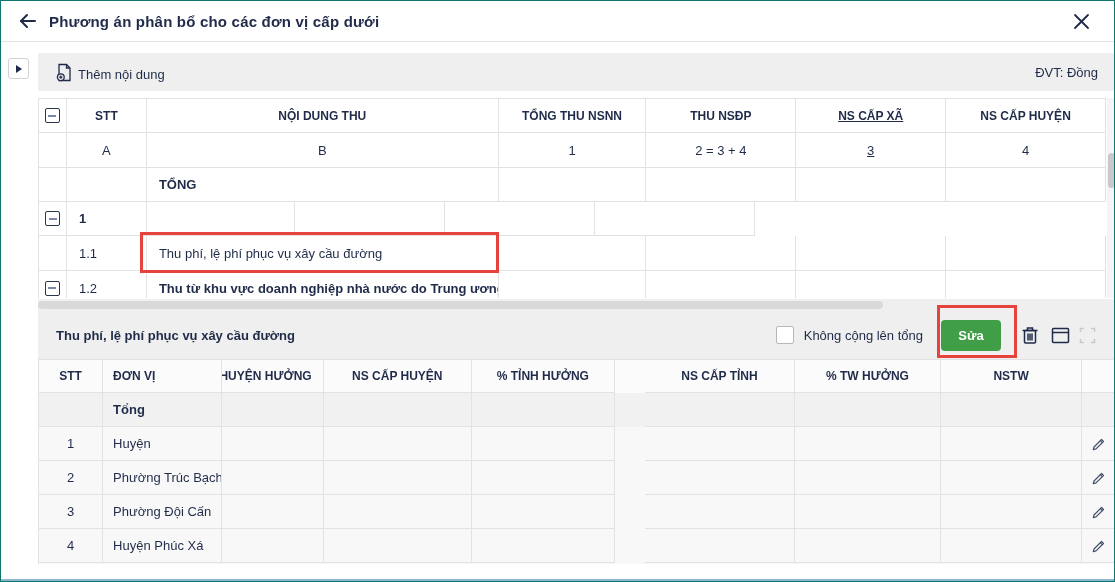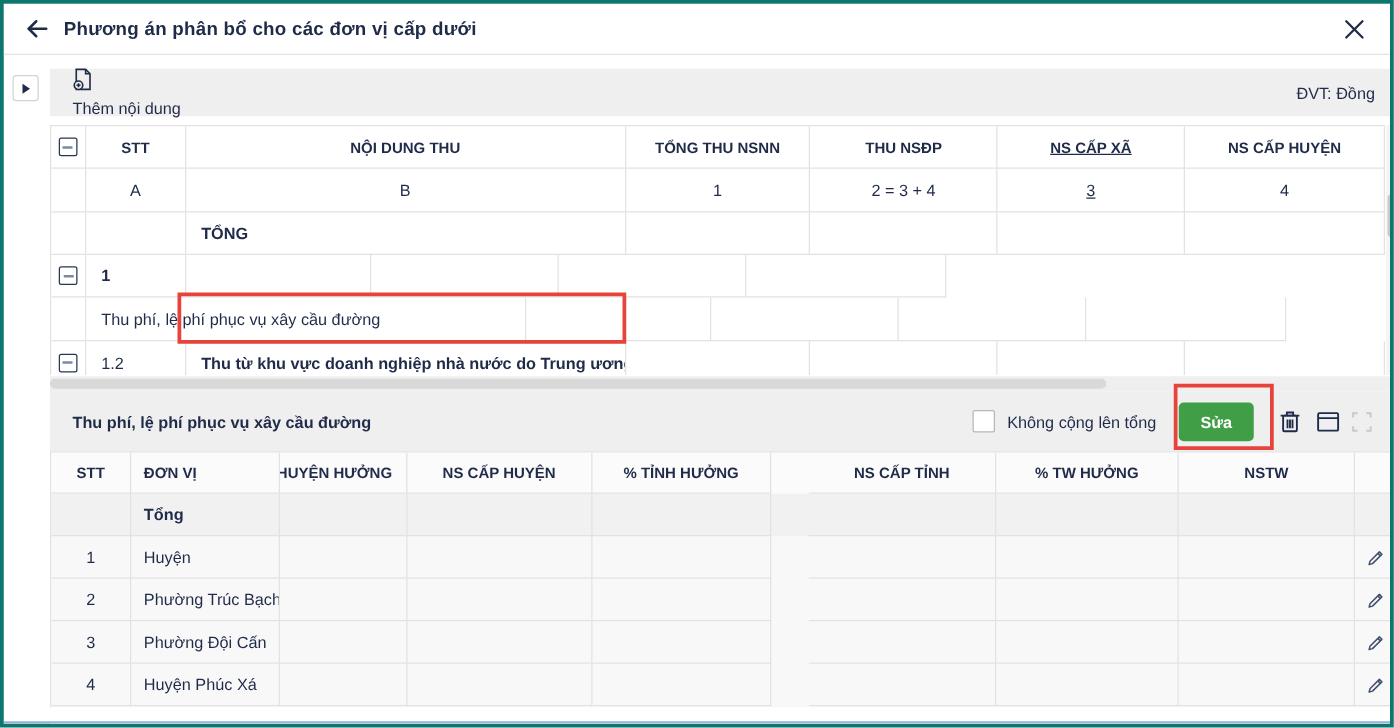--- a/index.html
+++ b/index.html
@@ -1,38 +1,38 @@
 <!DOCTYPE html>
 <html><head>
 <meta charset="utf-8">
 <style>
   * { margin:0; padding:0; box-sizing:border-box; }
   html,body { width:1115px; height:582px; }
   body {
     font-family:"Liberation Sans", sans-serif;
     color:#1f2b49; background:#ffffff; position:relative; overflow:hidden;
   }
-  .app { position:absolute; inset:0; background:#fff; border:3px solid #0f766e; overflow:hidden; }
+  .app { position:absolute; inset:0; background:#fff; border:1px solid #0f766e; overflow:hidden; }
 
   
   .titlebar { position:absolute; left:0; top:0; width:1115px; height:41px; background:#fff;
               border-bottom:1px solid #e3e3e3; display:flex; align-items:center; }
   .back-btn { width:30px; height:30px; margin-left:12px; display:flex; align-items:center; justify-content:center; cursor:pointer; }
   .title { font-size:15px; font-weight:700; margin-left:6px; letter-spacing:.2px; }
   .close-btn { margin-left:auto; margin-right:22px; width:26px; height:26px; display:flex; align-items:center; justify-content:center; cursor:pointer; }
 
   
   .rail-toggle { position:absolute; left:7px; top:57px; width:21px; height:21px; background:#fff;
                  border:1px solid #d2d2d2; border-radius:3px; display:flex; align-items:center; justify-content:center; cursor:pointer; }
   .tri-right { width:0; height:0; border-top:4px solid transparent; border-bottom:4px solid transparent; border-left:6px solid #1f2b49; }
 
   
   .toolbar { position:absolute; left:37px; top:52px; width:1078px; height:38px; background:#efefef;
              display:flex; align-items:center; padding:0 18px; }
-  .add-btn { display:flex; align-items:flex-start; gap:6px; cursor:pointer; font-size:13px;flex-direction:column; }
+  .add-btn { display:flex; align-items:flex-end; gap:6px; cursor:pointer; font-size:13px; }
   .dvt { margin-left:auto; font-size:13px; }
 
   
   .table1 { position:absolute; left:37px; top:97px; width:1068px; height:200px; overflow:hidden;
             background:#fff; border-top:1px solid #e2e2e2; border-left:1px solid #e2e2e2; }
   .trow { display:flex; height:34px; }
   .trow.h35 { height:35px; }
   .cell { border-right:1px solid #e2e2e2; border-bottom:1px solid #e2e2e2; display:flex; align-items:center;
           font-size:13px; overflow:hidden; white-space:nowrap; }
   .cell.hd { font-size:12px; font-weight:700; justify-content:center; }
@@ -167,20 +167,21 @@
       </div>
       <div class="cell pad bold t1c1">1</div>
       <div class="cell t1c3"></div>
       <div class="cell t1c4"></div>
       <div class="cell t1c5"></div>
       <div class="cell t1c6"></div>
     </div>
 
     <div class="trow h35">
       <div class="cell t1c0"></div>
+      <div class="cell pad t1c1">1.1</div>
       <div class="cell pad t1c2">Thu phí, lệ phí phục vụ xây cầu đường</div>
       <div class="cell t1c3"></div>
       <div class="cell t1c4"></div>
       <div class="cell t1c5"></div>
       <div class="cell t1c6"></div>
     </div>
 
     <div class="trow h35">
       <div class="cell t1c0">
         <span class="minus-box">

